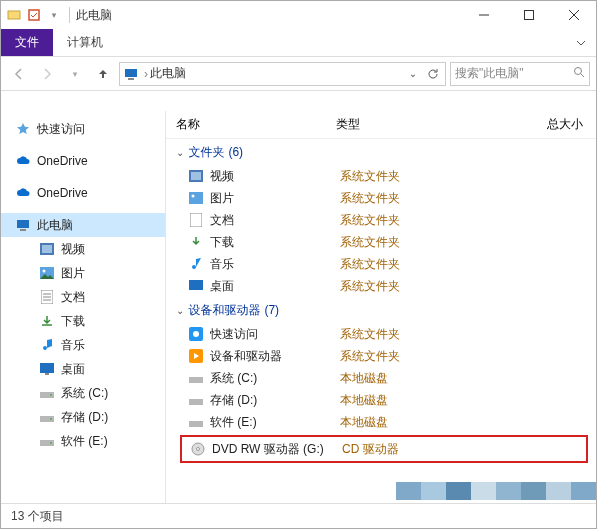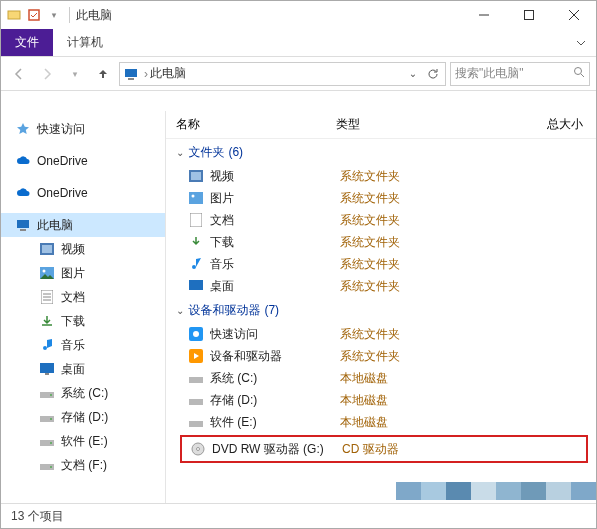--- a/index.html
+++ b/index.html
@@ -265,29 +265,20 @@
       </div>
     <div class="tree-item indent">
         <span class="tree-icon">
           <svg width="14" height="10">
             <rect y="4" width="14" height="6" class="i-drive"></rect>
             <circle cx="11" cy="7" r="1" fill="#5a5"></circle>
           </svg>
         </span>
         <span class="tree-label">软件 (E:)</span>
       </div>
-    <div class="tree-item indent">
-        <span class="tree-icon">
-          <svg width="14" height="10">
-            <rect y="4" width="14" height="6" class="i-drive"></rect>
-            <circle cx="11" cy="7" r="1" fill="#5a5"></circle>
-          </svg>
-        </span>
-        <span class="tree-label">文档 (F:)</span>
-      </div>
     <div class="tree-spacer"></div>
   </div>
 
   <div class="main">
     <div class="columns">
       <div class="col name">名称</div>
       <div class="col type">类型</div>
       <div class="col size">总大小</div>
     </div>
 

